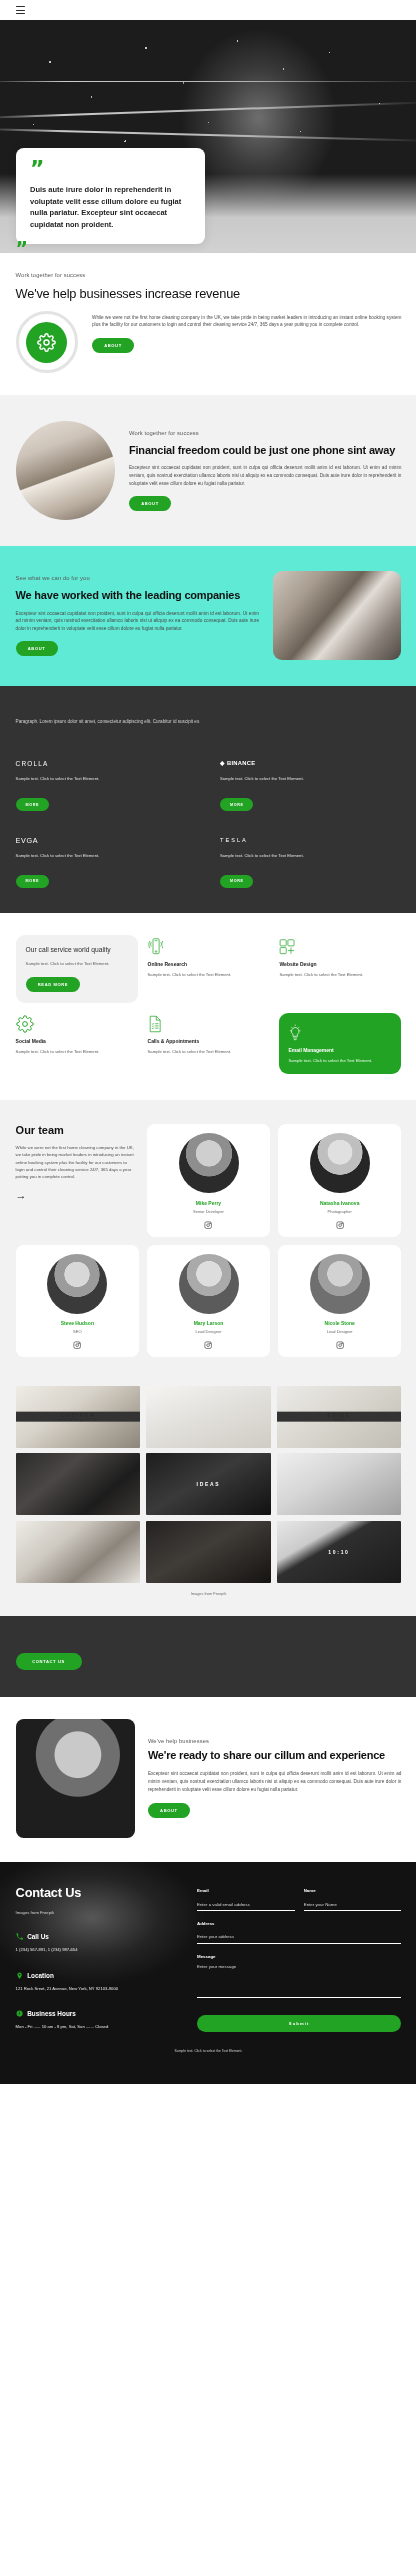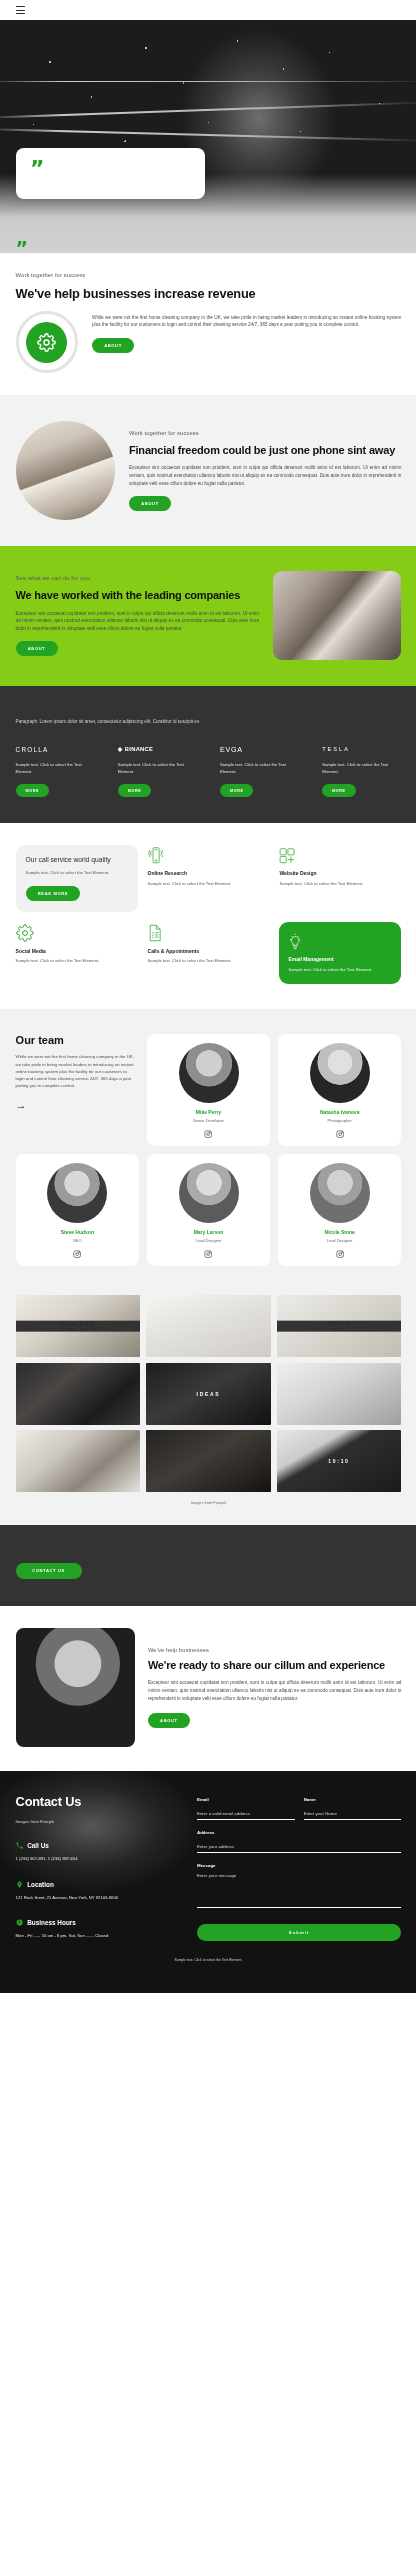--- a/index.html
+++ b/index.html
@@ -100,21 +100,21 @@
     font-weight: 900;
     line-height: .8;
     letter-spacing: -1.1px;
     font-family: "DejaVu Sans", sans-serif;
   }
 
   
   .section { padding: 25.6px 15.6px; }
   .eyebrow { font-size: 5.8px; color: #5a5a5a; letter-spacing: 0.1px; margin-bottom: 7.8px; }
   h2.big {
-    font-size: 12.8px; line-height: 1.22; font-weight: 700; color: #111; letter-spacing: -0.2px;
+    font-size: 12.8px; line-height: 1.22; font-weight: 400; color: #111; letter-spacing: -0.2px;
   }
   h2.mid { font-size: 11px; line-height: 1.25; font-weight: 800; color: #111; letter-spacing: -0.2px; }
   .body-copy { font-size: 4.7px; line-height: 1.68; color: #4a4a4a; text-align: justify; }
   .btn {
     display: inline-flex; align-items: center; justify-content: center;
     background: #22a324; color: #fff;
     font-size: 4.1px; font-weight: 700; letter-spacing: 0.6px;
     border: none; border-radius: 11px;
     padding: 5px 12.2px; cursor: pointer; text-transform: uppercase;
   }
@@ -159,21 +159,21 @@
     width: 128px; height: 89px; flex: 0 0 128px;
     background: linear-gradient(130deg, #cfc7bd 0%, #a79b8c 25%, #6e6256 45%, #e2dcd4 58%, #8b8178 80%, #4e4941 100%);
     filter: grayscale(.1);
   }
 
   
   .dark { background: #333333; color: #fff; }
   .dark h2 { color: #fff; font-size: 12.2px; font-weight: 800; letter-spacing: -0.2px; }
   .dark .sub { font-size: 4.6px; color: #d2d2d2; margin-top: 7.8px; }
   .clients {
-    display: grid; grid-template-columns: repeat(4, 1fr); gap: 23px; margin-top: 19px;
+    display: grid; grid-template-columns: repeat(2, 1fr); gap: 23px; margin-top: 33px;
   }
   .client-logo {
     height: 12.2px; display: flex; align-items: center;
     color: #ffffff; font-size: 6.4px; letter-spacing: 1.2px; font-weight: 400;
   }
   .client-logo.b { letter-spacing: 0.3px; font-weight: 700; font-size: 5.8px; }
   .client-logo.e { letter-spacing: 0.7px; font-weight: 500; font-size: 7.2px; }
   .client-logo.t { letter-spacing: 2px; font-weight: 300; font-size: 5.6px; }
   .client-copy { font-size: 4.2px; line-height: 1.6; color: #e2e2e2; margin-top: 6.7px; min-height: 14.4px; }
   .clients .btn { margin-top: 7.8px; padding: 4.4px 10px; font-size: 3.7px; }
@@ -315,20 +315,21 @@
 
   <section class="hero">
     <div class="hero-photo">
       <div class="hero-speckle"></div>
       <div class="hero-streak" style="top:26%"></div>
       <div class="hero-streak" style="top:38%; transform:rotate(-2deg)"></div>
       <div class="hero-streak" style="top:49%; transform:rotate(1.5deg)"></div>
     </div>
     <div class="quote-card">
       <div class="quote-mark">”</div>
+      <div class="quote-text">Duis aute irure dolor in reprehenderit in voluptate velit esse cillum dolore eu fugiat nulla pariatur. Excepteur sint occaecat cupidatat non proident.</div>
     </div>
     <div class="quote-mark-below">”</div>
   </section>
 
   <section class="intro">
     <div class="eyebrow">Work together for success</div>
     <h2 class="big">We've help businesses increase revenue</h2>
     <div class="intro-row">
       <div class="gear-ring">
         <div class="gear-disc">
@@ -348,21 +349,21 @@
   <section class="section split grey">
     <div class="photo-circle ph-office"></div>
     <div class="split-text">
       <div class="eyebrow">Work together for success</div>
       <h2 class="mid">Financial freedom could be just one phone sint away</h2>
       <p class="body-copy" style="margin-top:6.7px">Excepteur sint occaecat cupidatat non proident, sunt in culpa qui officia deserunt mollit anim id est laborum. Ut enim ad minim veniam, quis nostrud exercitation ullamco laboris nisi ut aliquip ex ea commodo consequat. Duis aute irure dolor in reprehenderit in voluptate velit esse cillum dolore eu fugiat nulla pariatur.</p>
       <button class="btn">About</button>
     </div>
   </section>
 
-  <section class="section split" style="background:#84cc16">
+  <section class="section split" style="background:#5eead4">
     <div class="split-text">
       <div class="eyebrow">See what we can do for you</div>
       <h2 class="mid">We have worked with the leading companies</h2>
       <p class="body-copy" style="margin-top:6.7px">Excepteur sint occaecat cupidatat non proident, sunt in culpa qui officia deserunt mollit anim id est laborum. Ut enim ad minim veniam, quis nostrud exercitation ullamco laboris nisi ut aliquip ex ea commodo consequat. Duis aute irure dolor in reprehenderit in voluptate velit esse cillum dolore eu fugiat nulla pariatur.</p>
       <button class="btn">About</button>
     </div>
     <div class="rounded-img ph-hands"></div>
   </section>
 
   <section class="section dark">

